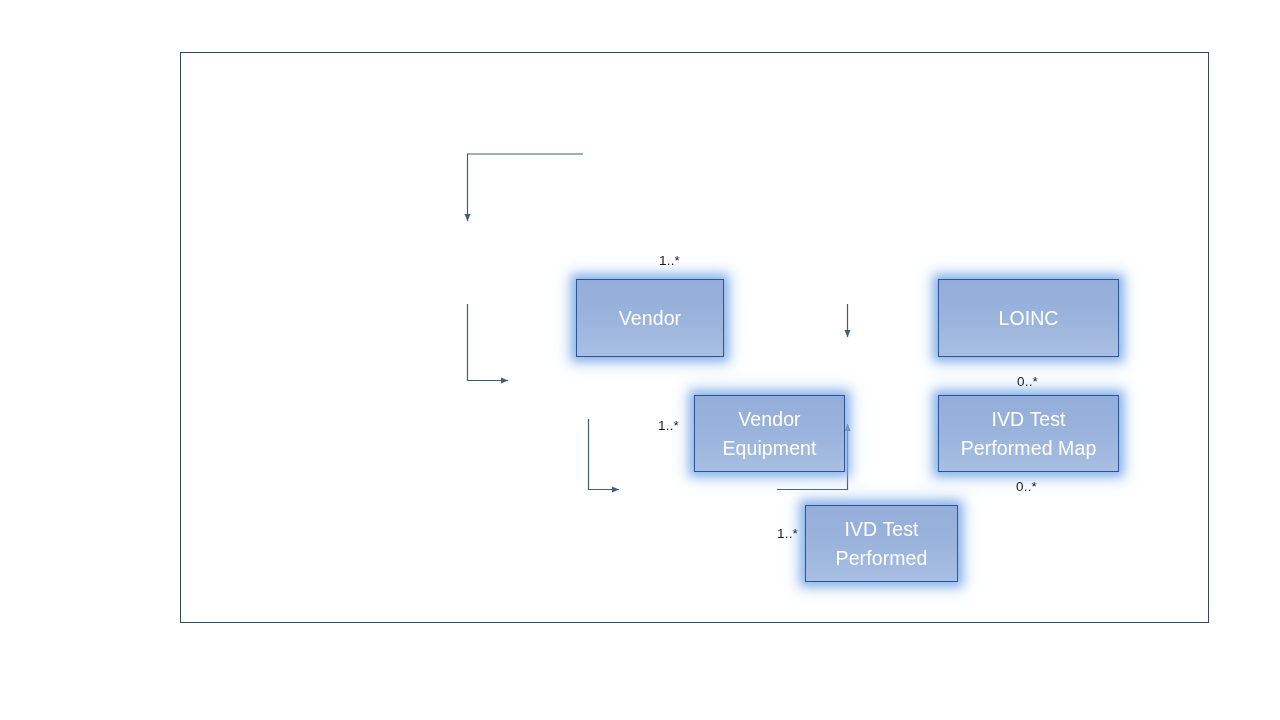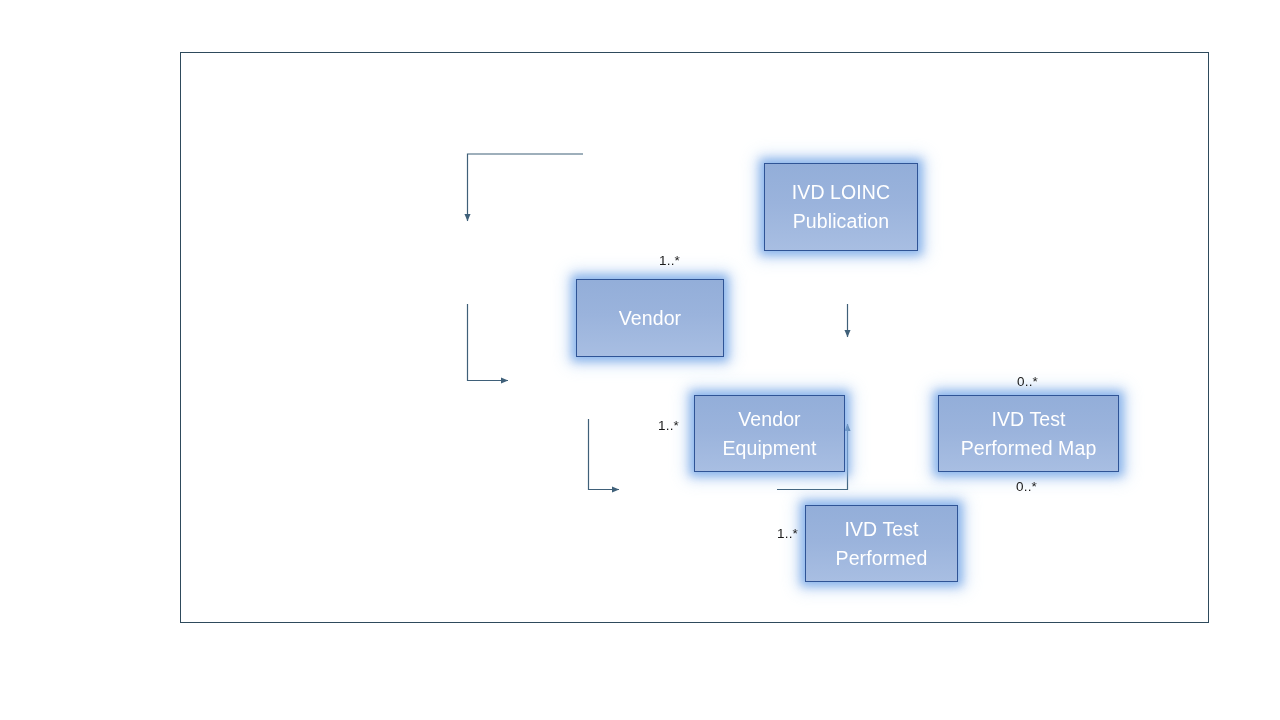--- a/index.html
+++ b/index.html
@@ -113,25 +113,24 @@
 
       <g>
         <path d="M847.5,304 L847.5,337" fill="none" stroke="#3f6079" stroke-width="1.2" marker-end="url(#arrowhead)"></path>
       </g>
 
       <g>
         <path d="M777,489.5 L847.5,489.5 L847.5,424" fill="none" stroke="#3f6079" stroke-width="1.2" marker-end="url(#arrowhead)"></path>
       </g>
     </svg>
 
-    <div class="node" id="node-ivd-loinc-publication">IVD LOINC
-Publication</div>
 
     <div class="node" id="node-vendor">Vendor</div>
 
+    <div class="node" id="node-loinc">LOINC</div>
 
     <div class="node" id="node-vendor-equipment">Vendor
 Equipment</div>
 
     <div class="node" id="node-ivd-test-performed-map">IVD Test
 Performed Map</div>
 
     <div class="node" id="node-ivd-test-performed">IVD Test
 Performed</div>
 

